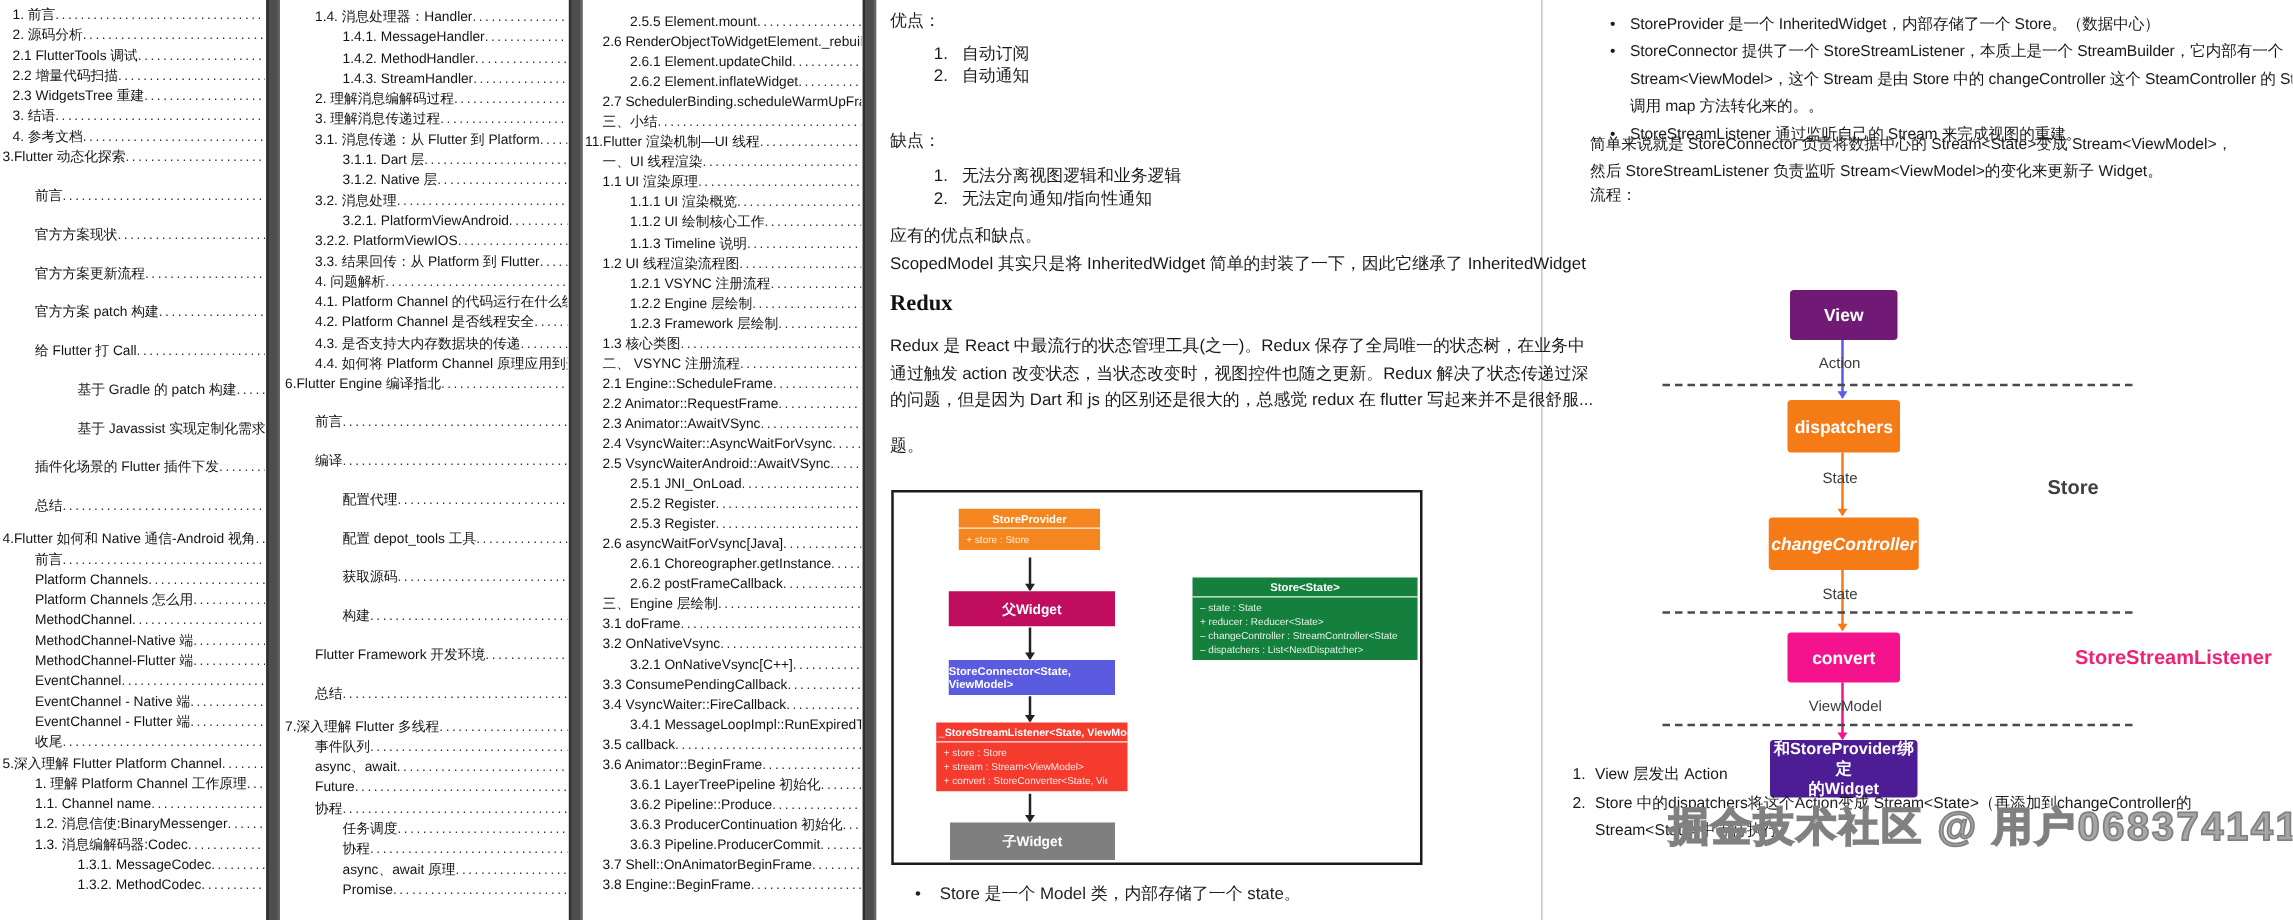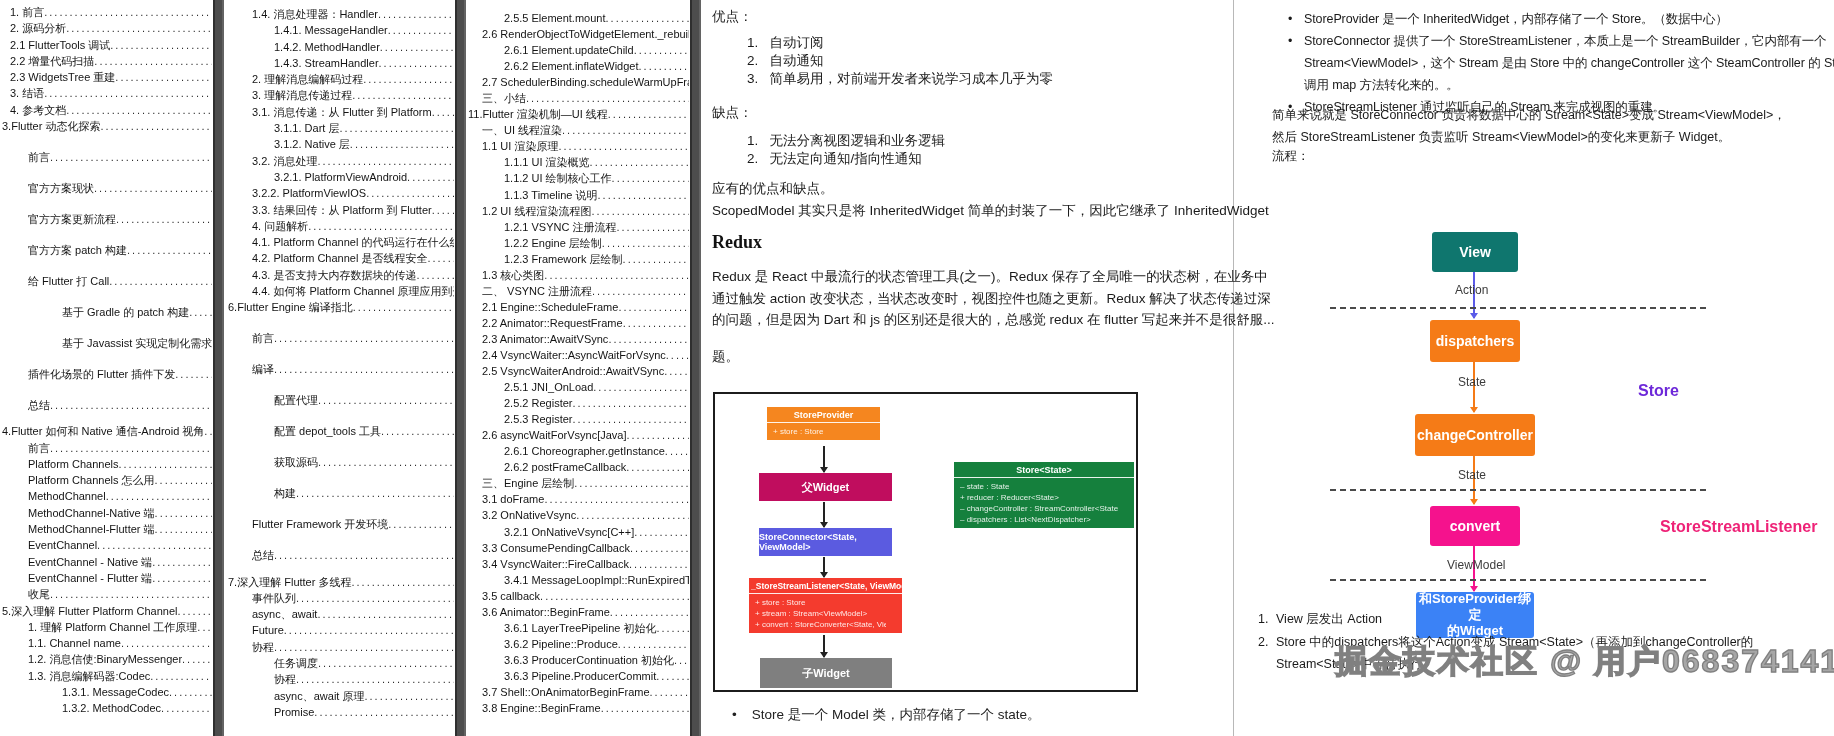--- a/index.html
+++ b/index.html
@@ -193,21 +193,20 @@
     <div class="trow lvl2"><span class="tl">3.6.3 Pipeline.ProducerCommit</span></div>
     <div class="trow lvl1"><span class="tl">3.7 Shell::OnAnimatorBeginFrame</span></div>
     <div class="trow lvl1"><span class="tl">3.8 Engine::BeginFrame</span></div>
   </div>
 
 <div class="mtxt" style="left:712px;top:8px;">优点：</div>
 <div class="abs mlist" style="left:747px;top:34px;font-size:13.5px;">
 
 <div>1.   自动订阅</div>
     <div>2.   自动通知</div>
-    <div>3.   简单易用，对前端开发者来说学习成本几乎为零</div>
   </div>
 
 <div class="mtxt" style="left:712px;top:104px;">缺点：</div>
 <div class="abs mlist" style="left:747px;top:132px;font-size:13.5px;">
 
 <div>1.   无法分离视图逻辑和业务逻辑</div>
     <div>2.   无法定向通知/指向性通知</div>
   </div>
 
 <div class="abs plines" style="left:712px;top:178px;font-size:13.5px;">
@@ -295,42 +294,42 @@
   </div>
 
 <div class="abs rsum" style="left:1272px;top:104px;width:562px;overflow:hidden;">
 
 <div>简单来说就是 StoreConnector 负责将数据中心的 Stream&lt;State&gt;变成 Stream&lt;ViewModel&gt;，</div>
     <div>然后 StoreStreamListener 负责监听 Stream&lt;ViewModel&gt;的变化来更新子 Widget。</div>
   </div>
 
 <div class="abs" style="left:1272px;top:148px;font-size:12.5px;">流程：</div>
 
-<div class="fbox" style="left:1432px;top:232px;width:86px;height:40px;background:#0f766e;">View</div>
+<div class="fbox" style="left:1432px;top:232px;width:86px;height:40px;background:#701a75;">View</div>
 <div class="arr" style="left:1473px;top:272px;height:46px;color:#5B5BE8;"></div>
 <div class="flbl" style="left:1455px;top:283px;">Action</div>
 <div class="dash" style="left:1330px;top:307px;width:376px;"></div>
 
 <div class="fbox" style="left:1430px;top:320px;width:90px;height:42px;background:#F57B17;">dispatchers</div>
 <div class="arr" style="left:1473px;top:362px;height:50px;color:#F57B17;"></div>
 <div class="flbl" style="left:1458px;top:375px;">State</div>
-<div class="sidelbl" style="left:1638px;top:382px;color:#6d28d9;text-align:center;">Store</div>
-
-<div class="fbox" style="left:1415px;top:414px;width:120px;height:42px;background:#F57B17;">changeController</div>
+<div class="sidelbl" style="left:1638px;top:382px;color:#404040;text-align:center;">Store</div>
+
+<div class="fbox" style="left:1415px;top:414px;width:120px;height:42px;background:#F57B17;font-style:italic;">changeController</div>
 <div class="arr" style="left:1473px;top:456px;height:48px;color:#F57B17;"></div>
 <div class="flbl" style="left:1458px;top:468px;">State</div>
 <div class="dash" style="left:1330px;top:489px;width:376px;"></div>
 
 <div class="fbox" style="left:1430px;top:506px;width:90px;height:40px;background:#F5128D;">convert</div>
 <div class="arr" style="left:1473px;top:546px;height:45px;color:#F5128D;"></div>
 <div class="flbl" style="left:1447px;top:558px;">ViewModel</div>
 <div class="sidelbl" style="left:1660px;top:518px;color:#EE2277;">StoreStreamListener</div>
 <div class="dash" style="left:1330px;top:579px;width:376px;"></div>
 
-<div class="fbox" style="left:1416px;top:592px;width:118px;height:46px;background:#3b82f6;font-size:13px;flex-direction:column;">
+<div class="fbox" style="left:1416px;top:592px;width:118px;height:46px;background:#4c1d95;font-size:13px;flex-direction:column;">
   <div>和StoreProvider绑定</div>
   <div>的Widget</div>
 </div>
 
 <div class="abs" style="left:1258px;top:608px;width:576px;overflow:hidden;">
 
 <div class="srow">
       <span class="snum">1.</span>
       <span>View 层发出 Action</span>
     </div>

